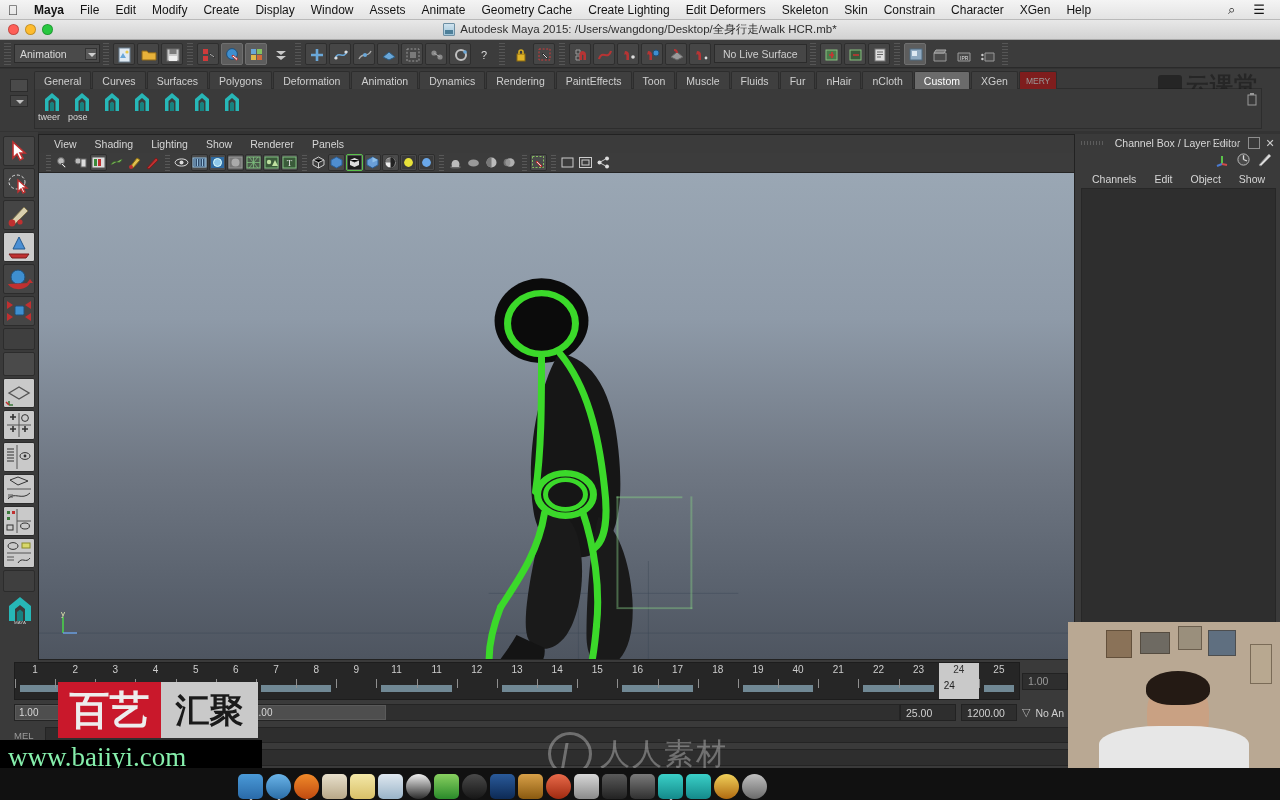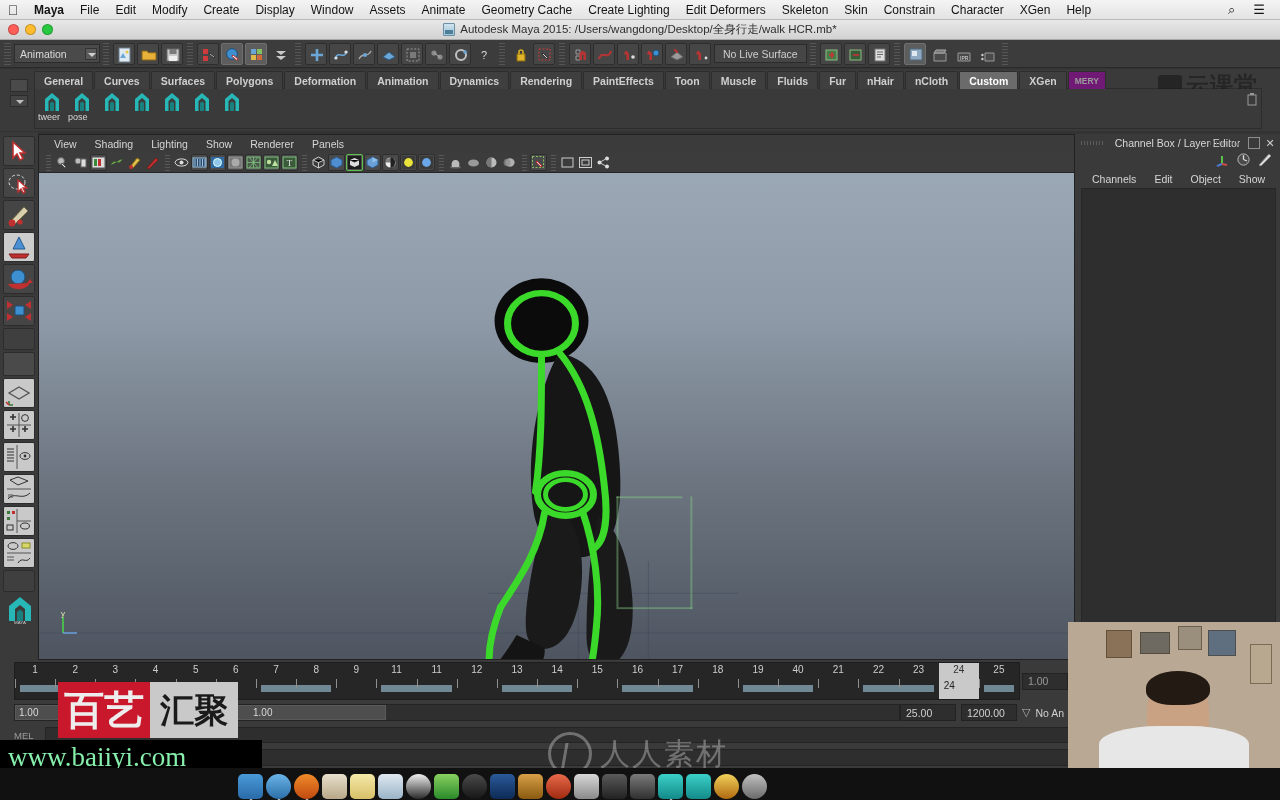--- a/index.html
+++ b/index.html
@@ -55,23 +55,23 @@
     color:#dcdcdc; }
   .nolive { height:19px; background:#464646; border:1px solid #2b2b2b; color:#cfcfcf;
     font-size:10.5px; display:flex; align-items:center; padding:0 8px; margin-left:2px; }
 
   
   .shelfwrap { position:absolute; left:0; top:69px; width:1280px; height:62px; background:#3a3a3a; }
   .shelftabs { position:absolute; left:34px; top:2px; right:18px; height:18px; display:flex;
     border-bottom:1px solid #2d2d2d; }
   .shelftab { padding:0 9px; height:18px; line-height:18px; font-size:10.5px; color:#cfcfcf;
     background:#3f3f3f; border:1px solid #2d2d2d; border-bottom:none; margin-right:1px;
-    border-radius:2px 2px 0 0; white-space:nowrap;font-weight:bold; }
+    border-radius:2px 2px 0 0; white-space:nowrap; }
   .shelftab.active { background:#6b6b6b; color:#fff; }
-  .shelftab.mery { background:#701a75; color:#9a9a9a; font-size:8.5px; padding:0 6px; }
+  .shelftab.mery { background:#7f1d1d; color:#9a9a9a; font-size:8.5px; padding:0 6px; }
   .shelfbody { position:absolute; left:34px; top:20px; right:18px; bottom:2px;
     background:#3a3a3a; border:1px solid #2d2d2d; border-top:none; }
   .shelfleft { position:absolute; left:8px; top:4px; width:24px; bottom:4px; }
   .shelfleft .sq { width:18px; height:13px; margin:6px 0 0 2px; background:#4a4a4a;
     border:1px solid #2c2c2c; }
   .shelfleft .tri { width:18px; height:12px; margin:3px 0 0 2px; background:#454545;
     border:1px solid #2c2c2c; position:relative; }
   .shelfleft .tri:after{content:"";position:absolute;left:5px;top:4px;border-left:4px solid transparent;
     border-right:4px solid transparent;border-top:4px solid #c0c0c0;}
   .shelfitems { position:absolute; left:6px; top:3px; display:flex; gap:8px; }
@@ -198,21 +198,21 @@
   .taskbar { position:absolute; left:0; bottom:0; width:1280px; height:32px; background:#111; }
   .dock { position:absolute; left:238px; bottom:1px; height:30px; display:flex; align-items:flex-end;
     gap:3px; }
   .dapp { width:25px; height:25px; border-radius:5px; position:relative; }
   .ddot { position:absolute; left:50%; bottom:-3px; width:3px; height:3px; border-radius:50%;
     background:#ccc; transform:translateX(-50%); }
 
   
   .wm-baiiyi { position:absolute; left:0; bottom:26px; width:262px; height:34px; background:#000;
     color:#86efac; font-size:27px; line-height:34px; padding-left:8px; font-family:"Liberation Serif",serif; }
-  .wm-bz { position:absolute; left:58px; bottom:62px; width:180px; height:56px; display:flex; }
+  .wm-bz { position:absolute; left:58px; bottom:62px; width:200px; height:56px; display:flex; }
   .wm-bz .red{width:112px;background:#c9182b;color:#ededed;font-size:40px;font-weight:bold;
     text-align:center;line-height:56px;font-family:"DejaVu Sans",sans-serif;}
   .wm-bz .gray{width:106px;background:#c9c9c9;color:#1a1a1a;font-size:34px;font-weight:bold;
     text-align:center;line-height:56px;font-family:"DejaVu Sans",sans-serif;}
   .wm-smart { position:absolute; left:60px; bottom:36px; font-size:22px; font-weight:bold;
     letter-spacing:3px; color:rgba(235,235,235,.5); font-family:"DejaVu Sans",sans-serif; }
   .wm-rr { position:absolute; left:548px; bottom:24px; display:flex; align-items:center; gap:8px;
     opacity:.35; }
   .wm-rr .circ{width:44px;height:44px;border-radius:50%;border:3px solid #e9e9e9;position:relative;}
   .wm-rr .circ:after{content:"";position:absolute;left:12px;top:8px;width:16px;height:26px;

